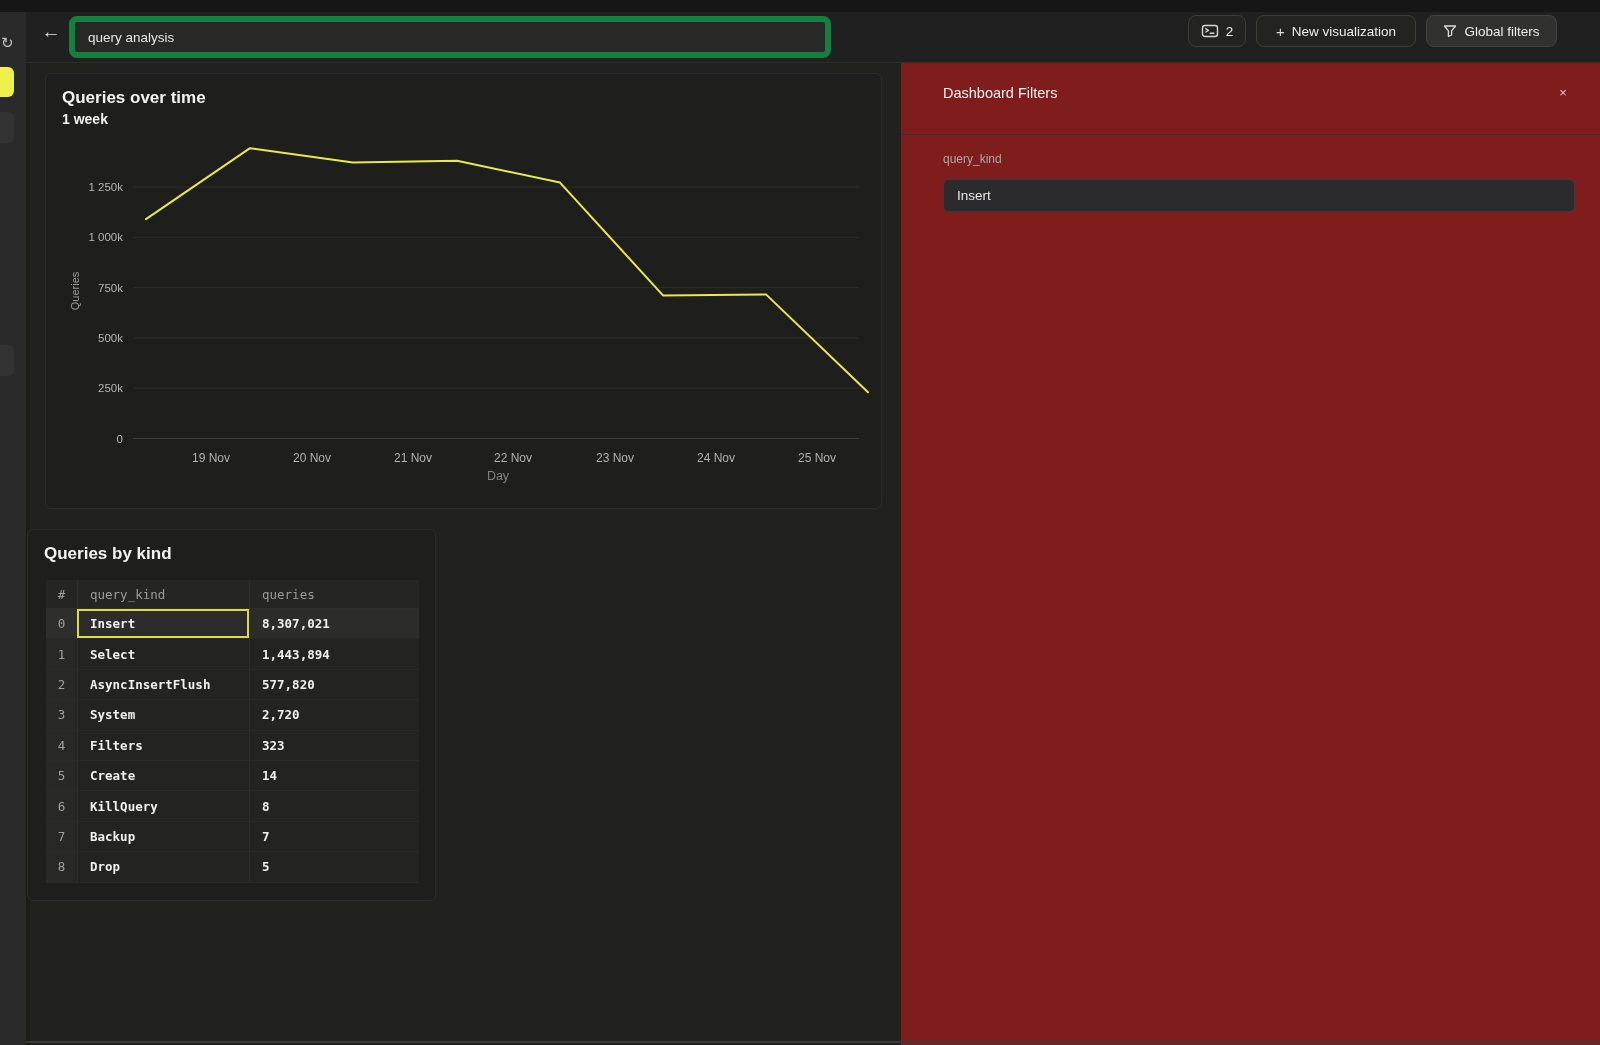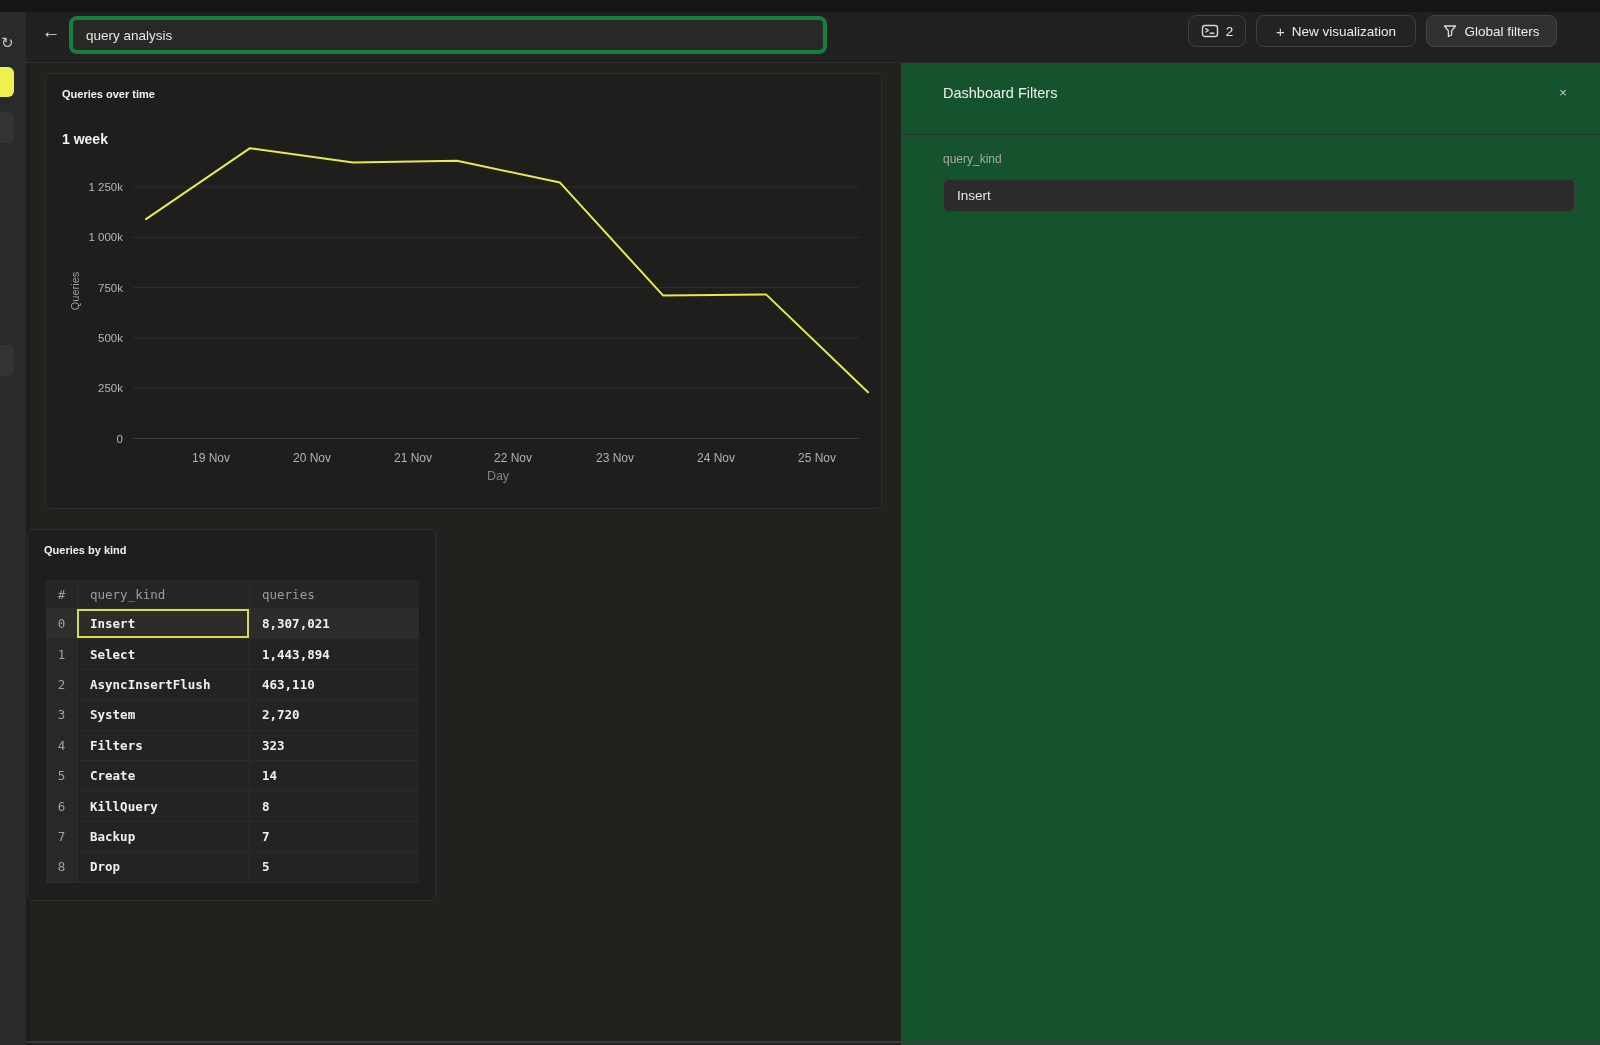--- a/index.html
+++ b/index.html
@@ -12,32 +12,32 @@
   .sidebar .refresh{position:absolute;left:1px;top:22px;font-size:15px;color:#c2c2c0;}
   .pill{position:absolute;left:-10px;width:24px;border-radius:6px;}
   .pill.yellow{top:55px;height:30px;background:#eef04e;}
   .pill.g1{top:100px;height:31px;background:#333333;}
   .pill.g2{top:333px;height:31px;background:#333333;}
   .main-shadow{position:absolute;left:26px;top:63px;width:4px;height:982px;background:#1c1c1b;}
   
   .topbar{position:absolute;left:26px;top:12px;width:1574px;height:51px;background:#202020;border-bottom:1px solid #2e2e2c;box-sizing:border-box;}
   .back{position:absolute;left:12px;top:7px;width:26px;height:26px;display:flex;align-items:center;justify-content:center;
         font-size:19px;color:#e2e2e0;cursor:pointer;}
-  .title-input{position:absolute;left:43px;top:4px;width:724px;height:30px;background:#282826;border:4px solid #15803d;
+  .title-input{position:absolute;left:43px;top:4px;width:724px;height:30px;background:#282826;border:6px solid #15803d;
         border-radius:8px;color:#e6e6e4;font-size:13.5px;padding:0 13px;outline:none;font-family:"Liberation Sans",sans-serif;}
   .tb-btn{position:absolute;top:3px;height:32px;box-sizing:border-box;border:1px solid #3e3e3c;border-radius:8px;
         background:#232321;display:flex;align-items:center;justify-content:center;gap:7px;color:#ecece8;font-size:13.5px;cursor:pointer;}
   .tb-btn.lit{background:#313130;border-color:#434341;}
   .tb-btn .sym{font-size:15px;color:#dcdcd8;line-height:1;}
   
   .card{position:absolute;background:#1e1e1c;border:1px solid #2d2d2b;border-radius:6px;box-sizing:border-box;}
   .chart-card{left:45px;top:73px;width:837px;height:436px;}
   .table-card{left:27px;top:529px;width:409px;height:372px;}
-  .card-title{position:absolute;left:16px;top:14px;font-size:11px;font-weight:700;color:#f2f2f0;}
-  .card-sub{position:absolute;left:16px;top:37px;font-size:14px;font-weight:700;color:#f2f2f0;margin-top:20px;}
+  .card-title{position:absolute;left:16px;top:14px;font-size:17px;font-weight:700;color:#f2f2f0;}
+  .card-sub{position:absolute;left:16px;top:37px;font-size:14px;font-weight:700;color:#f2f2f0;}
   .chart-wrap{position:absolute;left:0;top:0;width:837px;height:436px;}
   .ytick{fill:#b6b6b2;font:11.5px "Liberation Sans",sans-serif;}
   .xtick{fill:#b2b2ae;font:12px "Liberation Sans",sans-serif;}
   .axlabel{fill:#83837f;font:12.5px "Liberation Sans",sans-serif;}
   .aylabel{fill:#9c9c98;font:11px "Liberation Sans",sans-serif;}
   
   .tbl{position:absolute;left:18px;top:50px;width:373px;font-family:"DejaVu Sans Mono",monospace;font-size:12.5px;}
   .tr,.thr{display:flex;box-sizing:border-box;}
   .thr{height:29px;background:#252523;border-bottom:1px solid #2e2e2c;}
   .tr{height:30.4px;border-bottom:1px solid #2a2a28;background:#232321;}
@@ -45,21 +45,21 @@
   .th,.td{display:flex;align-items:center;box-sizing:border-box;overflow:hidden;white-space:nowrap;}
   .c0{width:31px;justify-content:center;color:#a0a09c;}
   .c1{width:172px;padding-left:12px;border-left:1px solid #2e2e2c;}
   .c2{width:170px;padding-left:12px;border-left:1px solid #2e2e2c;}
   .th{color:#9c9c98;font-weight:400;}
   .td.c1,.td.c2{color:#f0f0ec;font-weight:700;}
   .tr .c0{background:#282826;}
   .tr.sel .c0{background:#2e2e2c;}
   .td.selcell{outline:2px solid #d9dd4b;outline-offset:-2px;}
   
-  .panel{position:absolute;left:901px;top:63px;width:699px;height:982px;background:#14532d;}
+  .panel{position:absolute;left:901px;top:63px;width:699px;height:982px;background:#7f1d1d;}
   .panel-title{position:absolute;left:42px;top:22px;font-size:14.5px;color:#f0f0ee;}
   .panel-close{position:absolute;left:651px;top:18px;width:22px;height:22px;display:flex;align-items:center;justify-content:center;
         color:#d2d2d0;font-size:13px;cursor:pointer;}
   .panel-divider{position:absolute;left:0;top:71px;width:699px;height:1px;background:#323234;}
   .field-label{position:absolute;left:42px;top:89px;font-size:12px;color:#a9a9a7;}
   .field-input{position:absolute;left:42px;top:116px;width:604px;height:31px;background:#2b2b2d;border:1px solid #3b3b3d;
         border-radius:6px;color:#e8e8e6;font-size:13.5px;padding:0 13px;outline:none;font-family:"Liberation Sans",sans-serif;}
   .bottom-line{position:absolute;left:26px;top:1041px;width:1574px;height:2px;background:#3a3a3c;}
 </style>
 </head>
@@ -148,21 +148,21 @@
             <div class="td c2">8,307,021</div>
           </div>
           <div class="tr">
             <div class="td c0">1</div>
             <div class="td c1">Select</div>
             <div class="td c2">1,443,894</div>
           </div>
           <div class="tr">
             <div class="td c0">2</div>
             <div class="td c1">AsyncInsertFlush</div>
-            <div class="td c2">463,110</div>
+            <div class="td c2">577,820</div>
           </div>
           <div class="tr">
             <div class="td c0">3</div>
             <div class="td c1">System</div>
             <div class="td c2">2,720</div>
           </div>
           <div class="tr">
             <div class="td c0">4</div>
             <div class="td c1">Filters</div>
             <div class="td c2">323</div>

